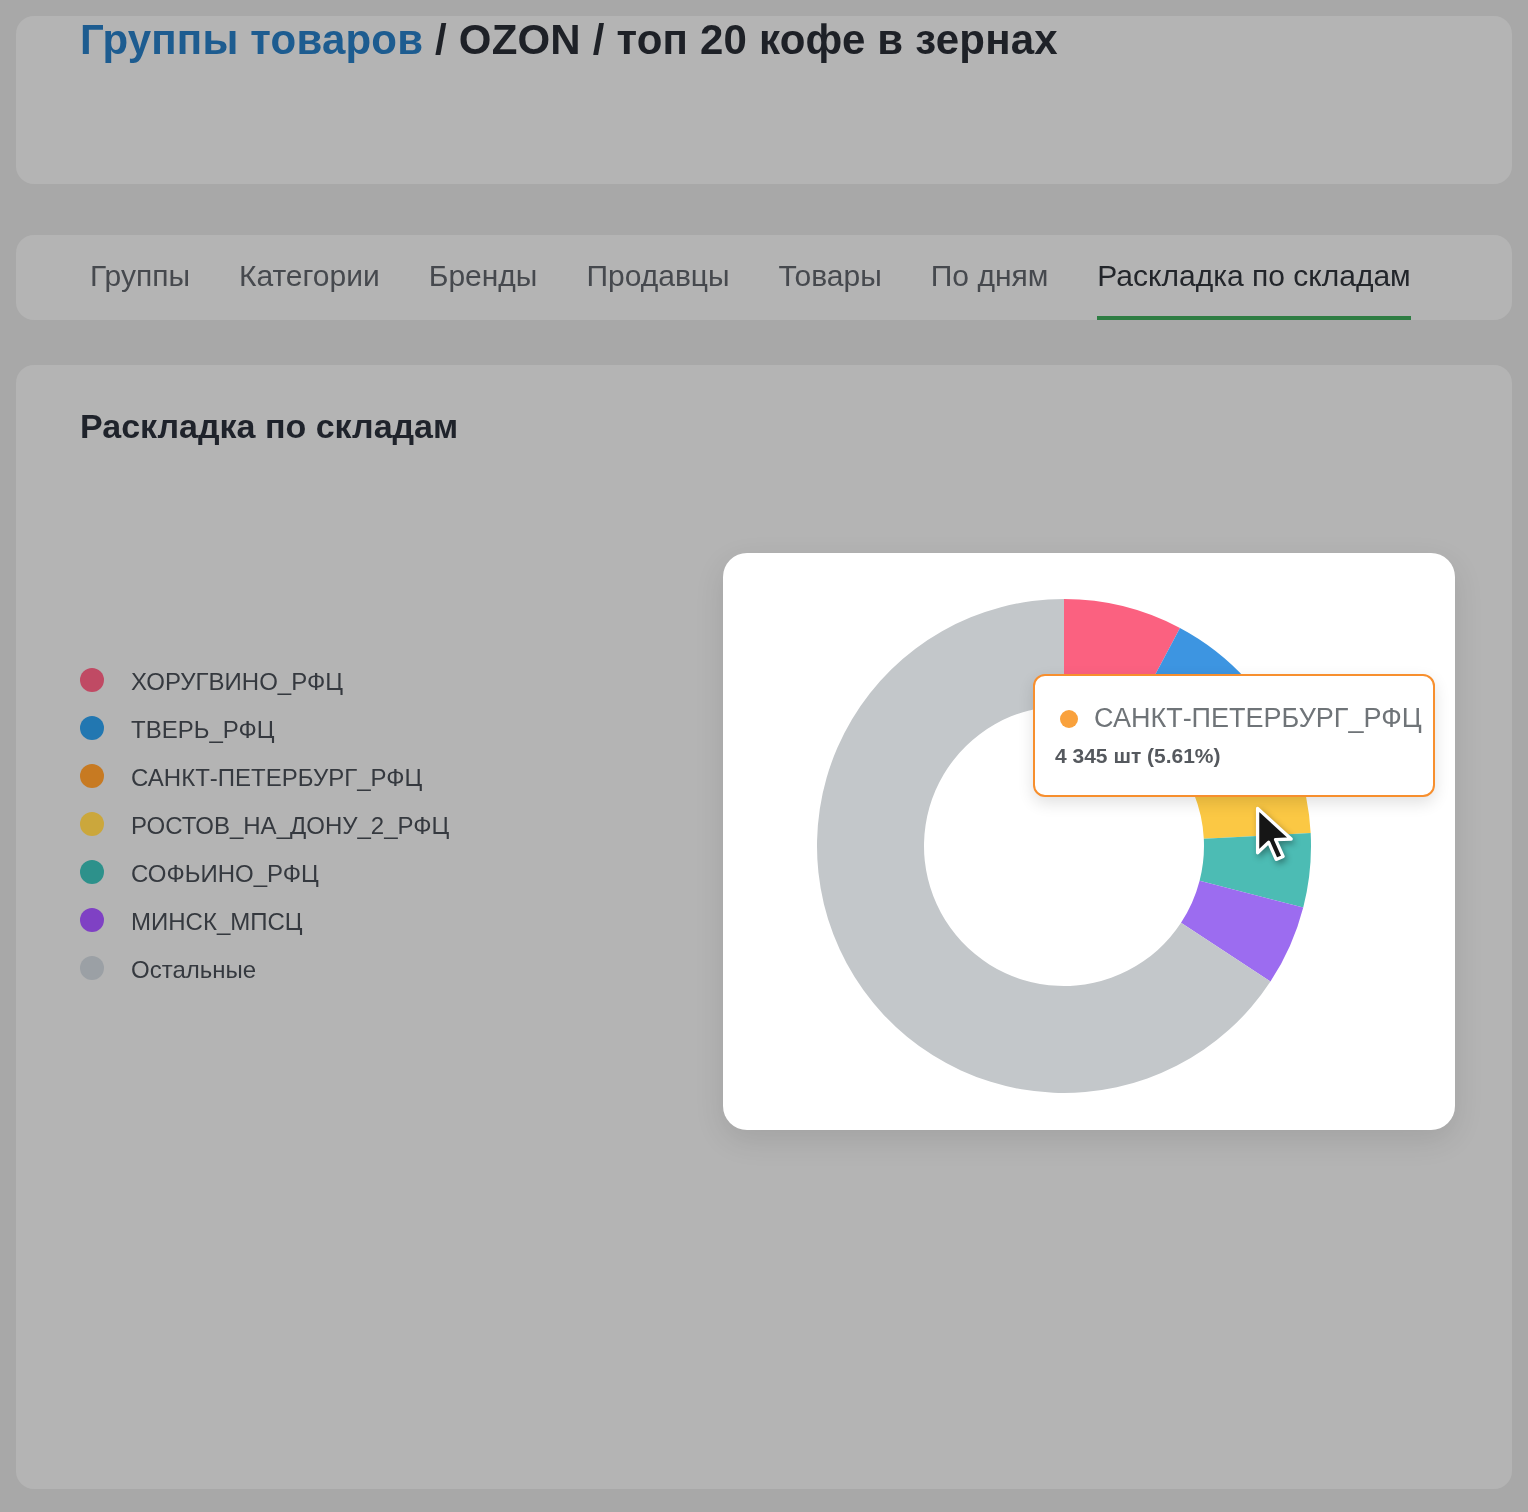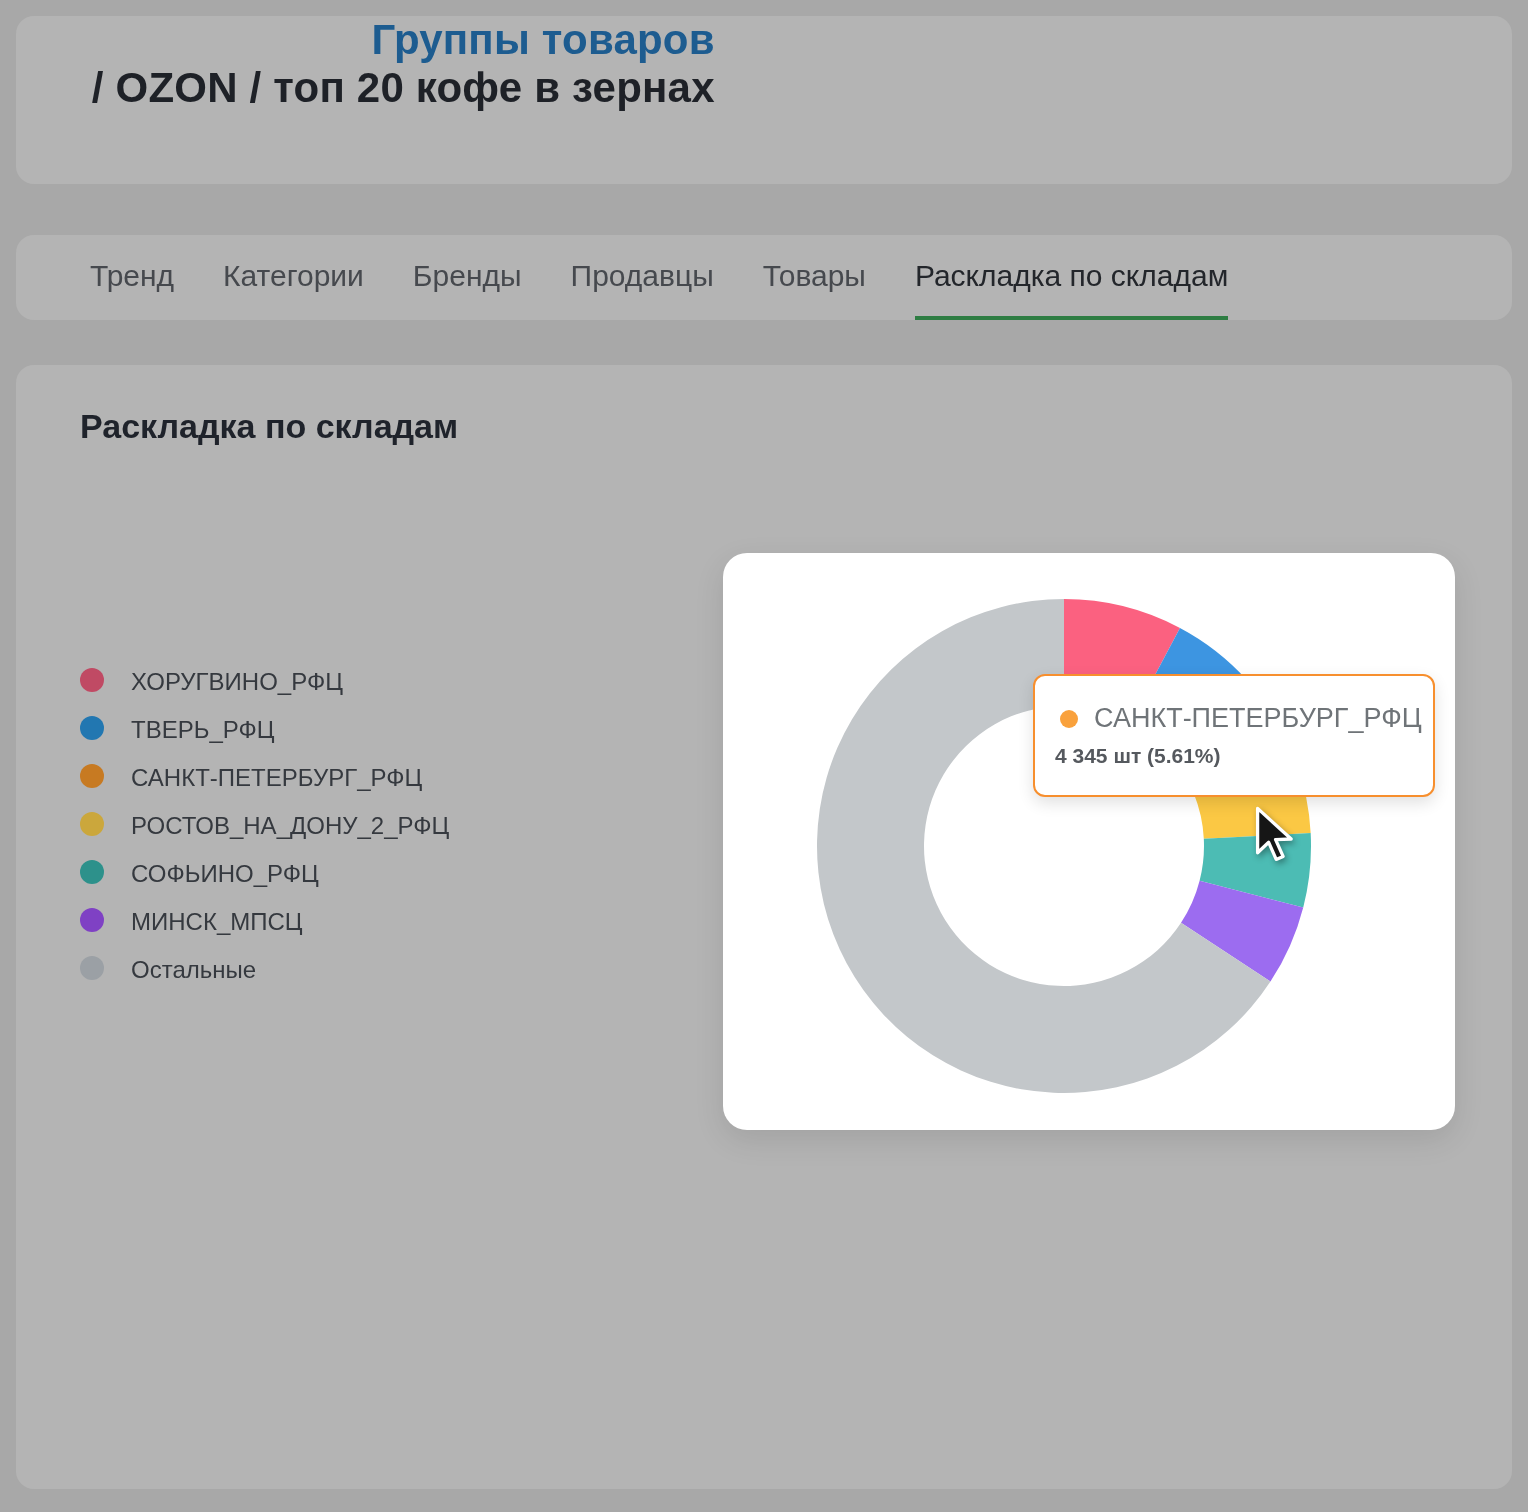--- a/index.html
+++ b/index.html
@@ -11,23 +11,23 @@
     -webkit-font-smoothing:antialiased;
   }
   .panel{
     position:absolute;left:16px;width:1496px;
     background:#b4b4b4;border-radius:18px;
   }
   
   .panel-breadcrumb{top:16px;height:168px;}
   .breadcrumb{
     position:absolute;left:64px;top:0;height:100%;
-    display:flex;align-items:flex-end;
+    display:flex;align-items:flex-start;
     font-size:42px;font-weight:700;letter-spacing:.2px;
-    color:#1e2127;white-space:pre;flex-direction:column;
+    color:#1e2127;white-space:pre;
   }
   .breadcrumb .link{color:#1d5c90;}
   
   .panel-tabs{top:235px;height:85px;}
   .tabs{
     position:absolute;left:74px;top:0;height:100%;
     display:flex;gap:49px;
   }
   .tab{
     height:100%;display:flex;align-items:center;
@@ -84,25 +84,26 @@
 </style>
 </head>
 <body>
 
 <div class="panel panel-breadcrumb">
   <div class="breadcrumb"><span class="link">Группы товаров</span><span> / OZON / топ 20 кофе в зернах</span></div>
 </div>
 
 <div class="panel panel-tabs">
   <div class="tabs">
-    <div class="tab">Тренд</div>
+    <div class="tab">Группы</div>
     <div class="tab">Категории</div>
     <div class="tab">Бренды</div>
     <div class="tab">Продавцы</div>
     <div class="tab">Товары</div>
+    <div class="tab">По дням</div>
     <div class="tab active" style="border-bottom-color: rgb(46, 125, 67);">Раскладка по складам</div>
   </div>
 </div>
 
 <div class="panel panel-main">
   <div class="section-title">Раскладка по складам</div>
 
   <div class="legend">
     <div class="legend-item">
       <span class="legend-dot" style="background-color: rgb(192, 74, 100);"></span>

